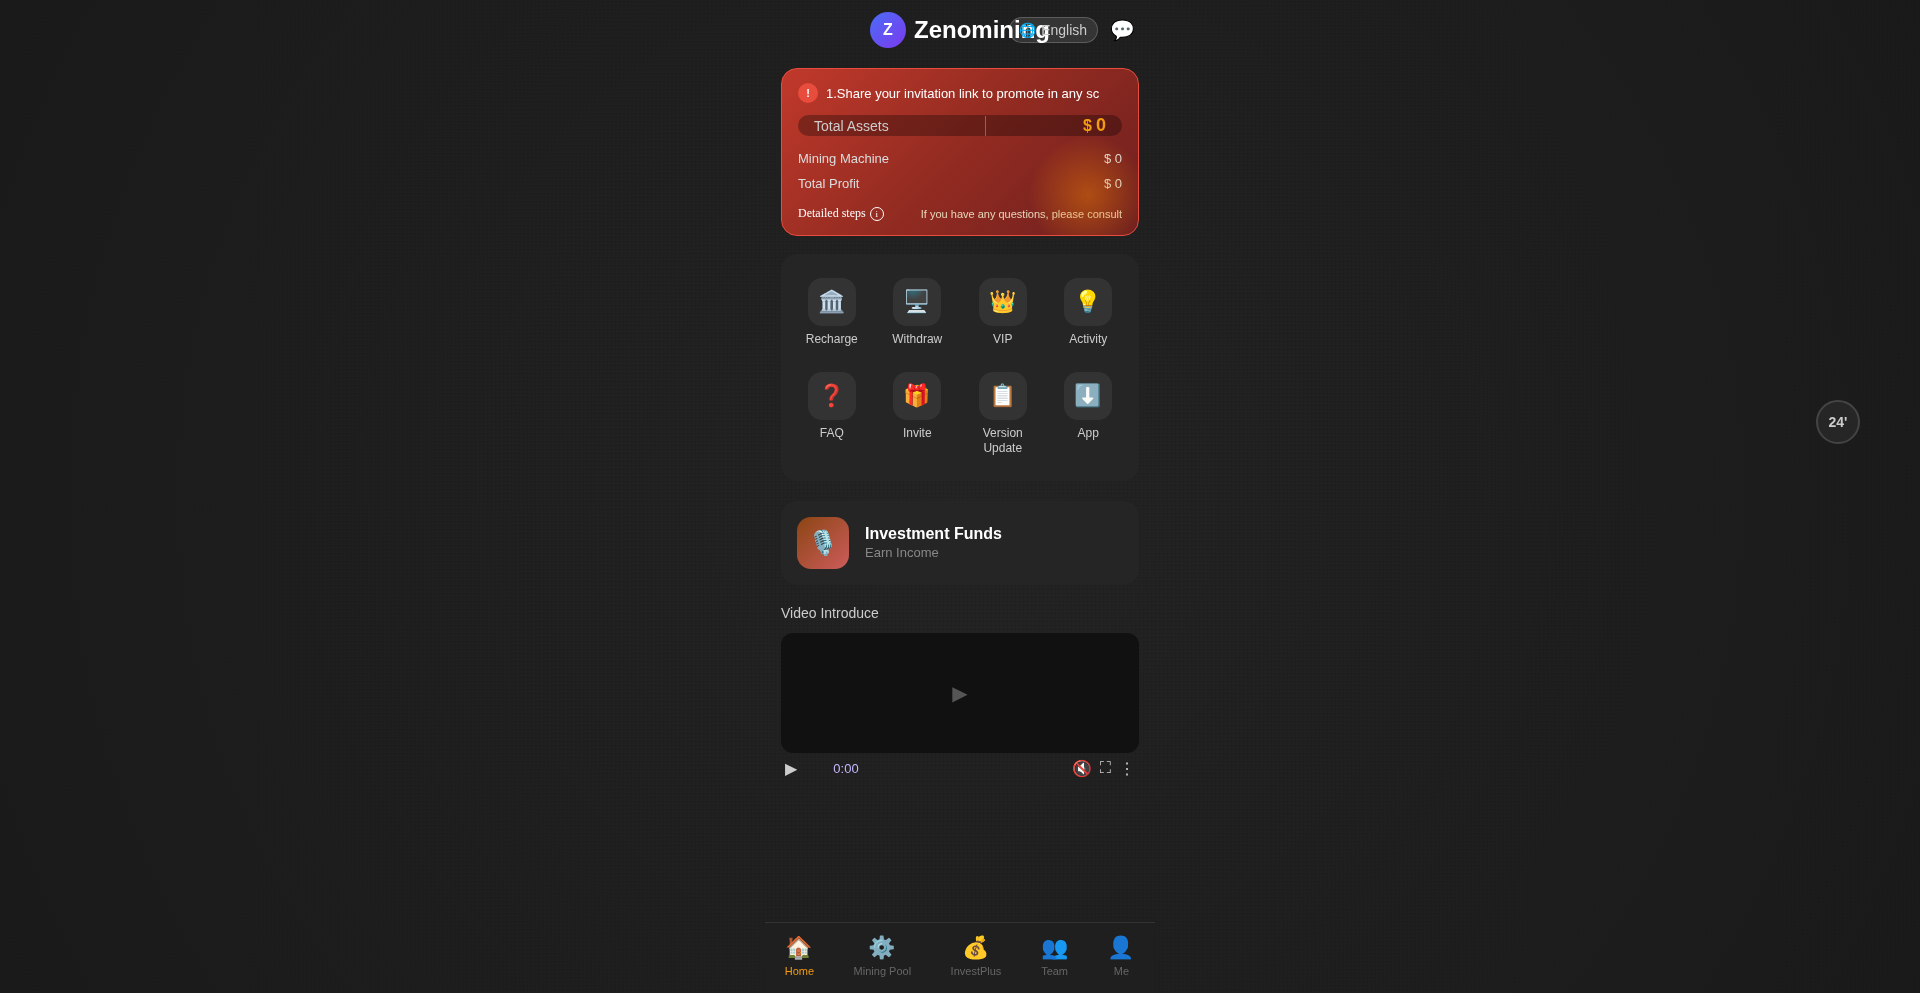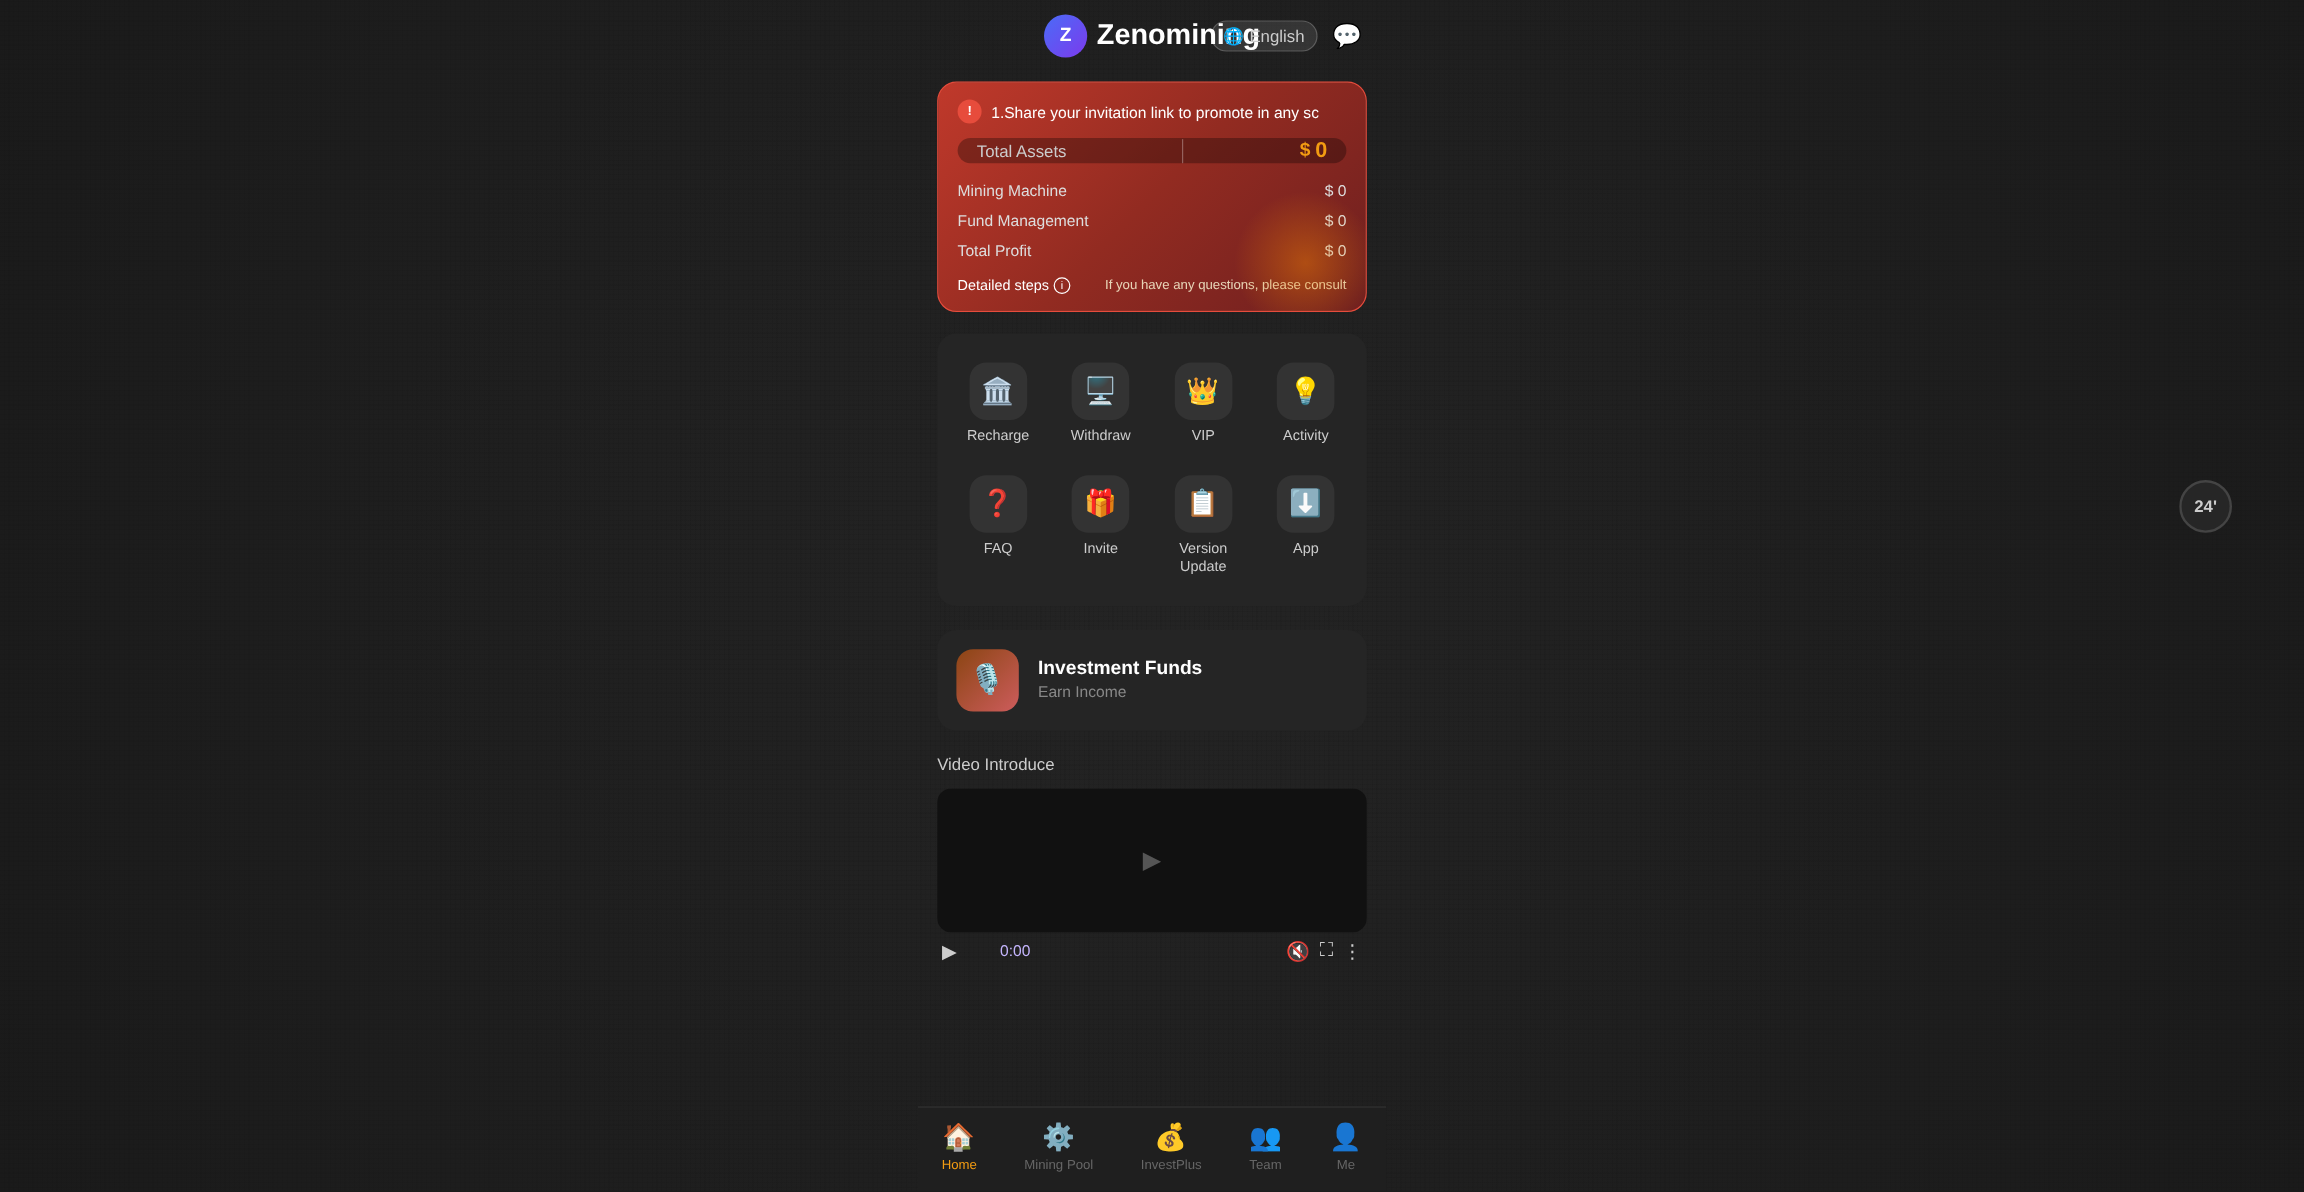--- a/index.html
+++ b/index.html
@@ -219,21 +219,23 @@
       display: flex;
       align-items: center;
       justify-content: space-between;
       margin-top: 10px;
     }
 
     .detailed-steps {
       color: #fff;
       font-size: 12px;
       display: flex;
+      align-items: center;
       gap: 4px;
+      font-family: Liberation Serif, serif;
     }
 
     .info-icon {
       width: 14px;
       height: 14px;
       border: 1px solid #fff;
       border-radius: 50%;
       display: inline-flex;
       align-items: center;
       justify-content: center;
@@ -475,24 +477,20 @@
         <span>0</span>
       </div>
     </div>
 
     <div class="stats-rows">
       <div class="stat-row">
         <span class="stat-label">Mining Machine</span>
         <span class="stat-value">$ 0</span>
       </div>
       <div class="stat-row">
-        <span class="stat-label">Fund Management</span>
-        <span class="stat-value">$ 0</span>
-      </div>
-      <div class="stat-row">
         <span class="stat-label">Total Profit</span>
         <span class="stat-value">$ 0</span>
       </div>
     </div>
 
     <div class="promo-footer">
       <div class="detailed-steps">
         <span>Detailed steps</span>
         <span class="info-icon">i</span>
       </div>

